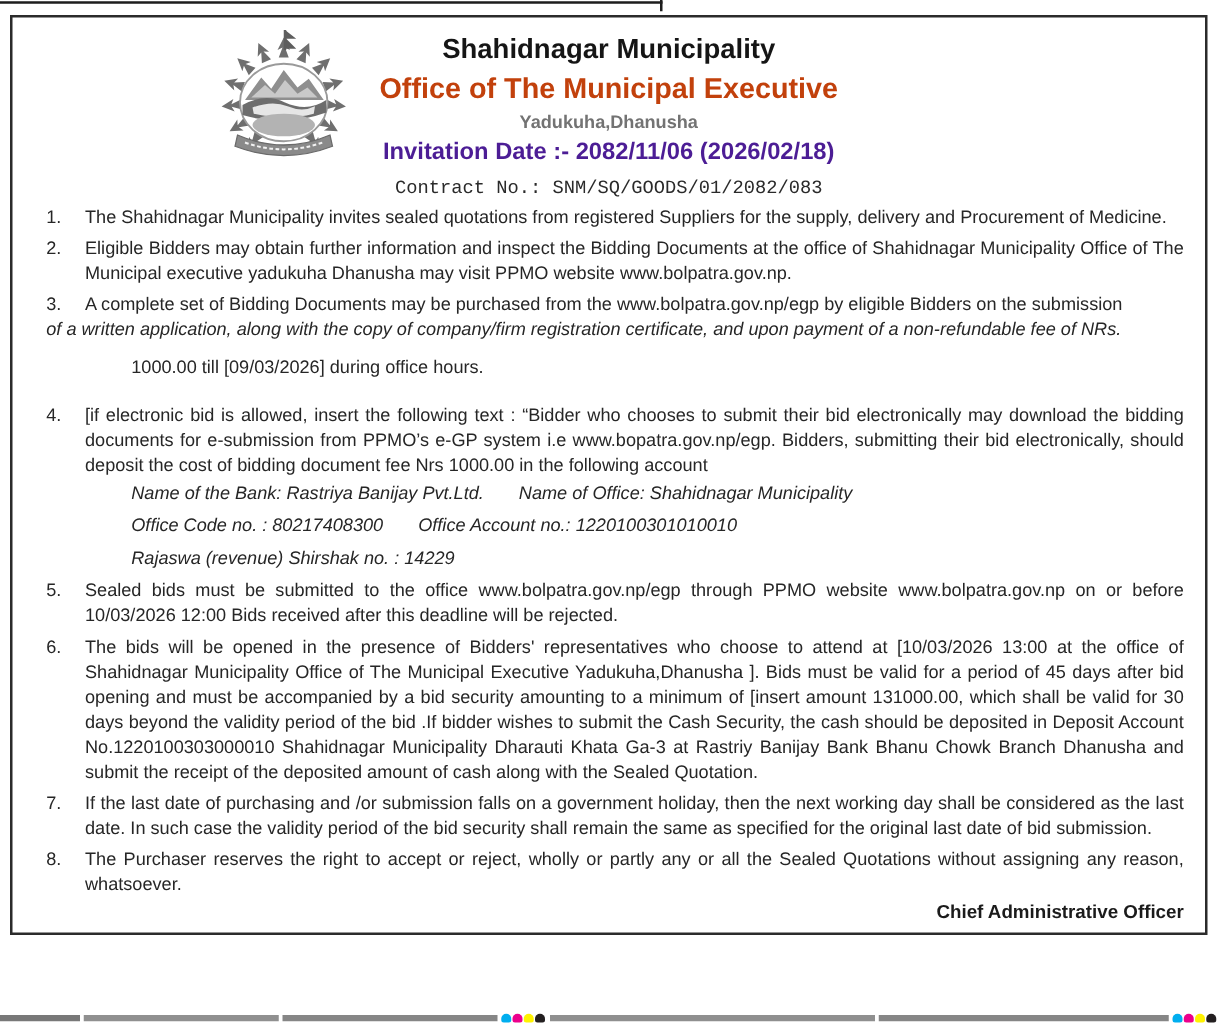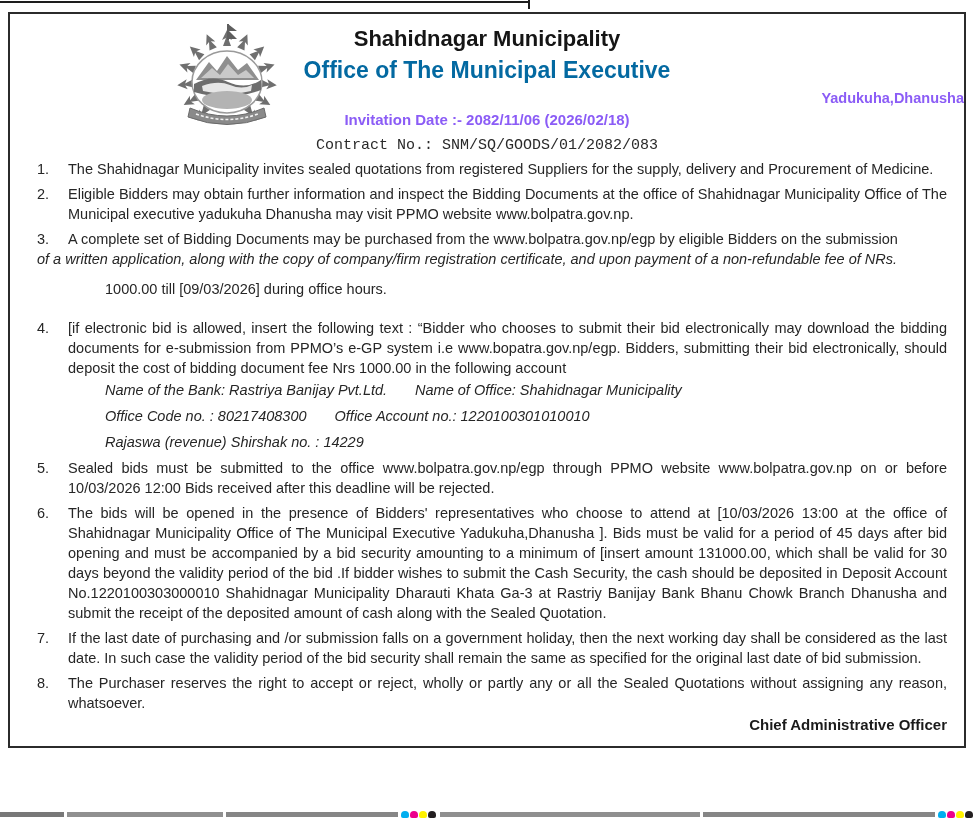--- a/index.html
+++ b/index.html
@@ -14,23 +14,23 @@
   
   .doc{
     position:absolute;left:8px;top:12px;width:958px;height:736px;
     border:2px solid #2b2b2b;background:#fff;overflow:hidden;box-sizing:border-box;
   }
 
   
   .hdr{position:relative;padding-top:10px;text-align:center;}
   .logo{position:absolute;left:158px;top:8px;width:118px;height:116px;}
   .h1{font-size:22px;font-weight:bold;color:#151515;margin:2px 0 0;}
-  .h2{font-size:23px;font-weight:bold;color:#0369a1;margin:5px 0 0;}
-  .h3{font-size:14.5px;font-weight:bold;color:#8b5cf6;margin:6px 0 0;text-align:right;}
-  .h4{font-size:15px;font-weight:bold;color:#8b5cf6;margin:5px 0 9px;}
+  .h2{font-size:23px;font-weight:bold;color:#c2410c;margin:5px 0 0;}
+  .h3{font-size:14.5px;font-weight:bold;color:#737373;margin:6px 0 0;}
+  .h4{font-size:19px;font-weight:bold;color:#4c1d95;margin:5px 0 9px;}
 
   
   .banner{
     background:#221e1f;color:#ffffff;text-align:center;
     font-size:26px;font-weight:bold;padding:4px 0 7px;line-height:1.1;
   }
 
   .contract{text-align:center;font-size:15px;margin:7px 0 5px;color:#2a2a2a;font-family:Liberation Mono, monospace;}
 
   

